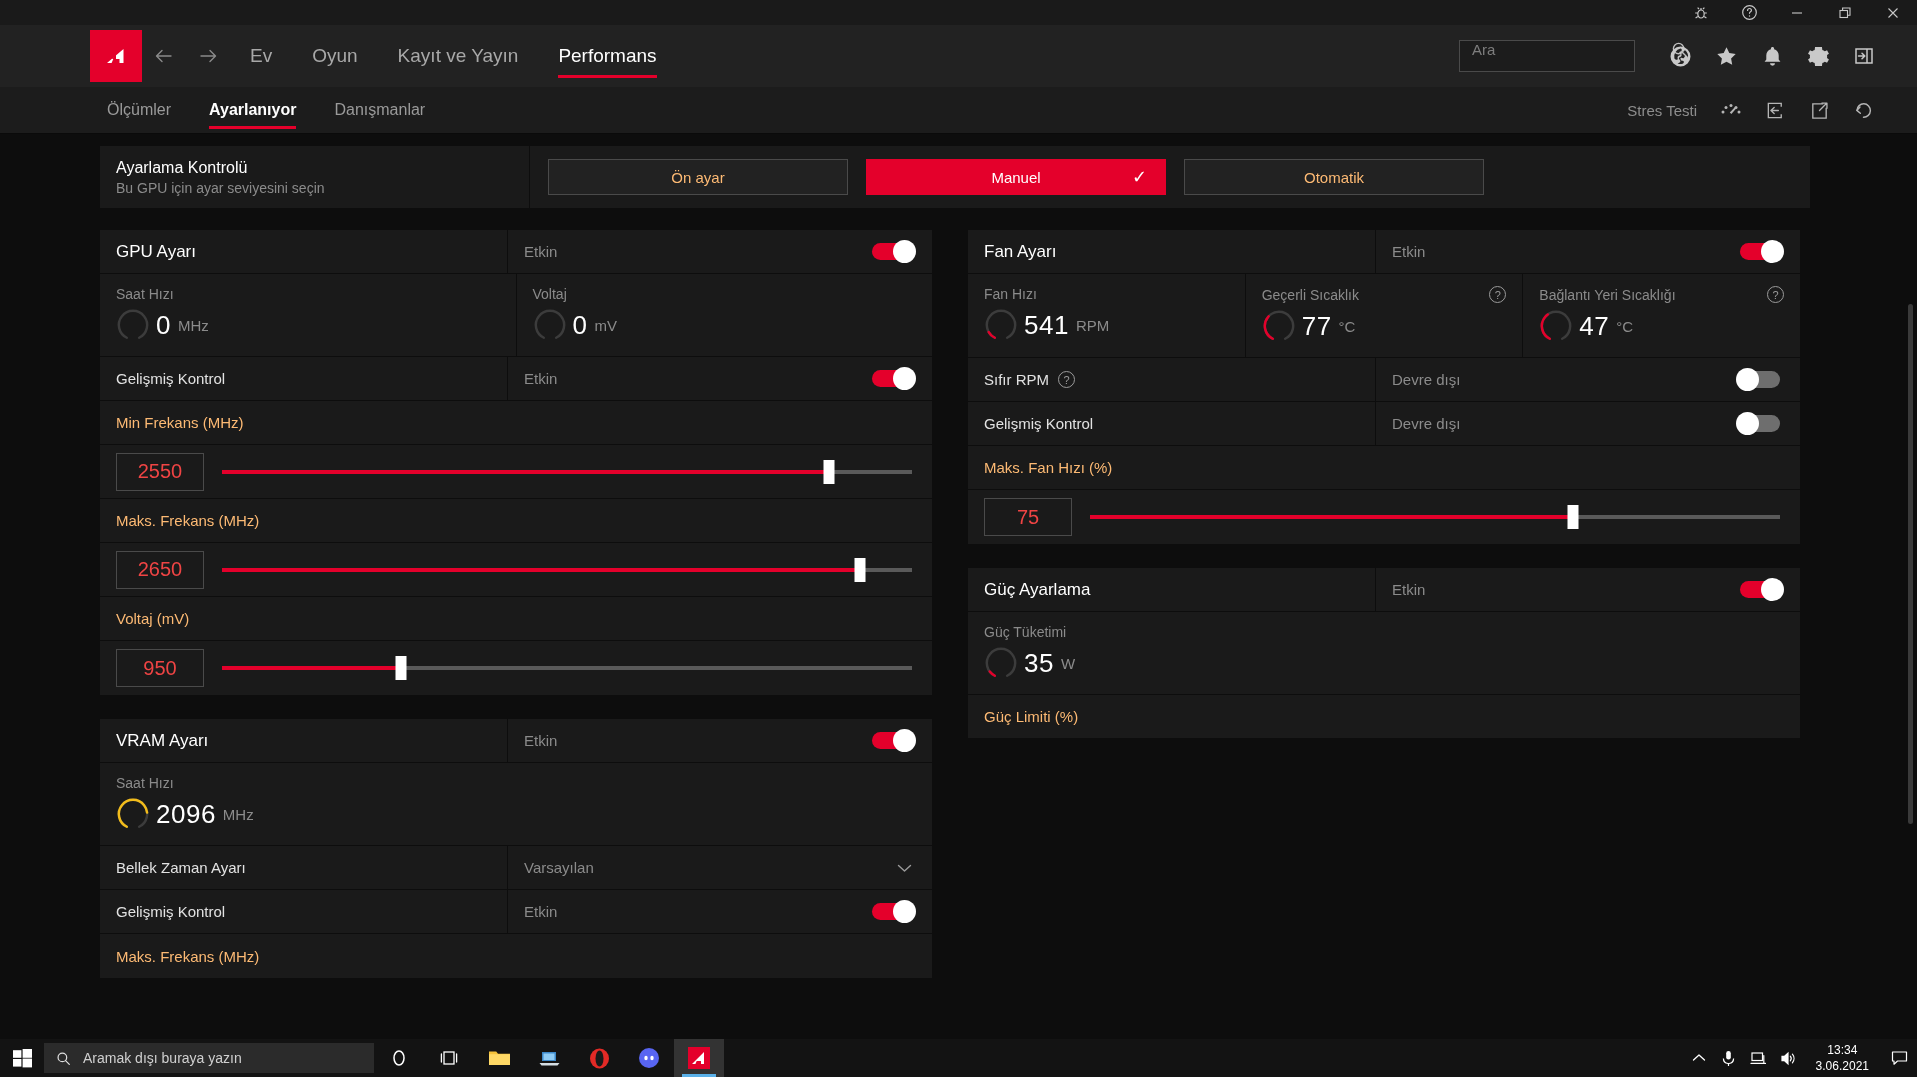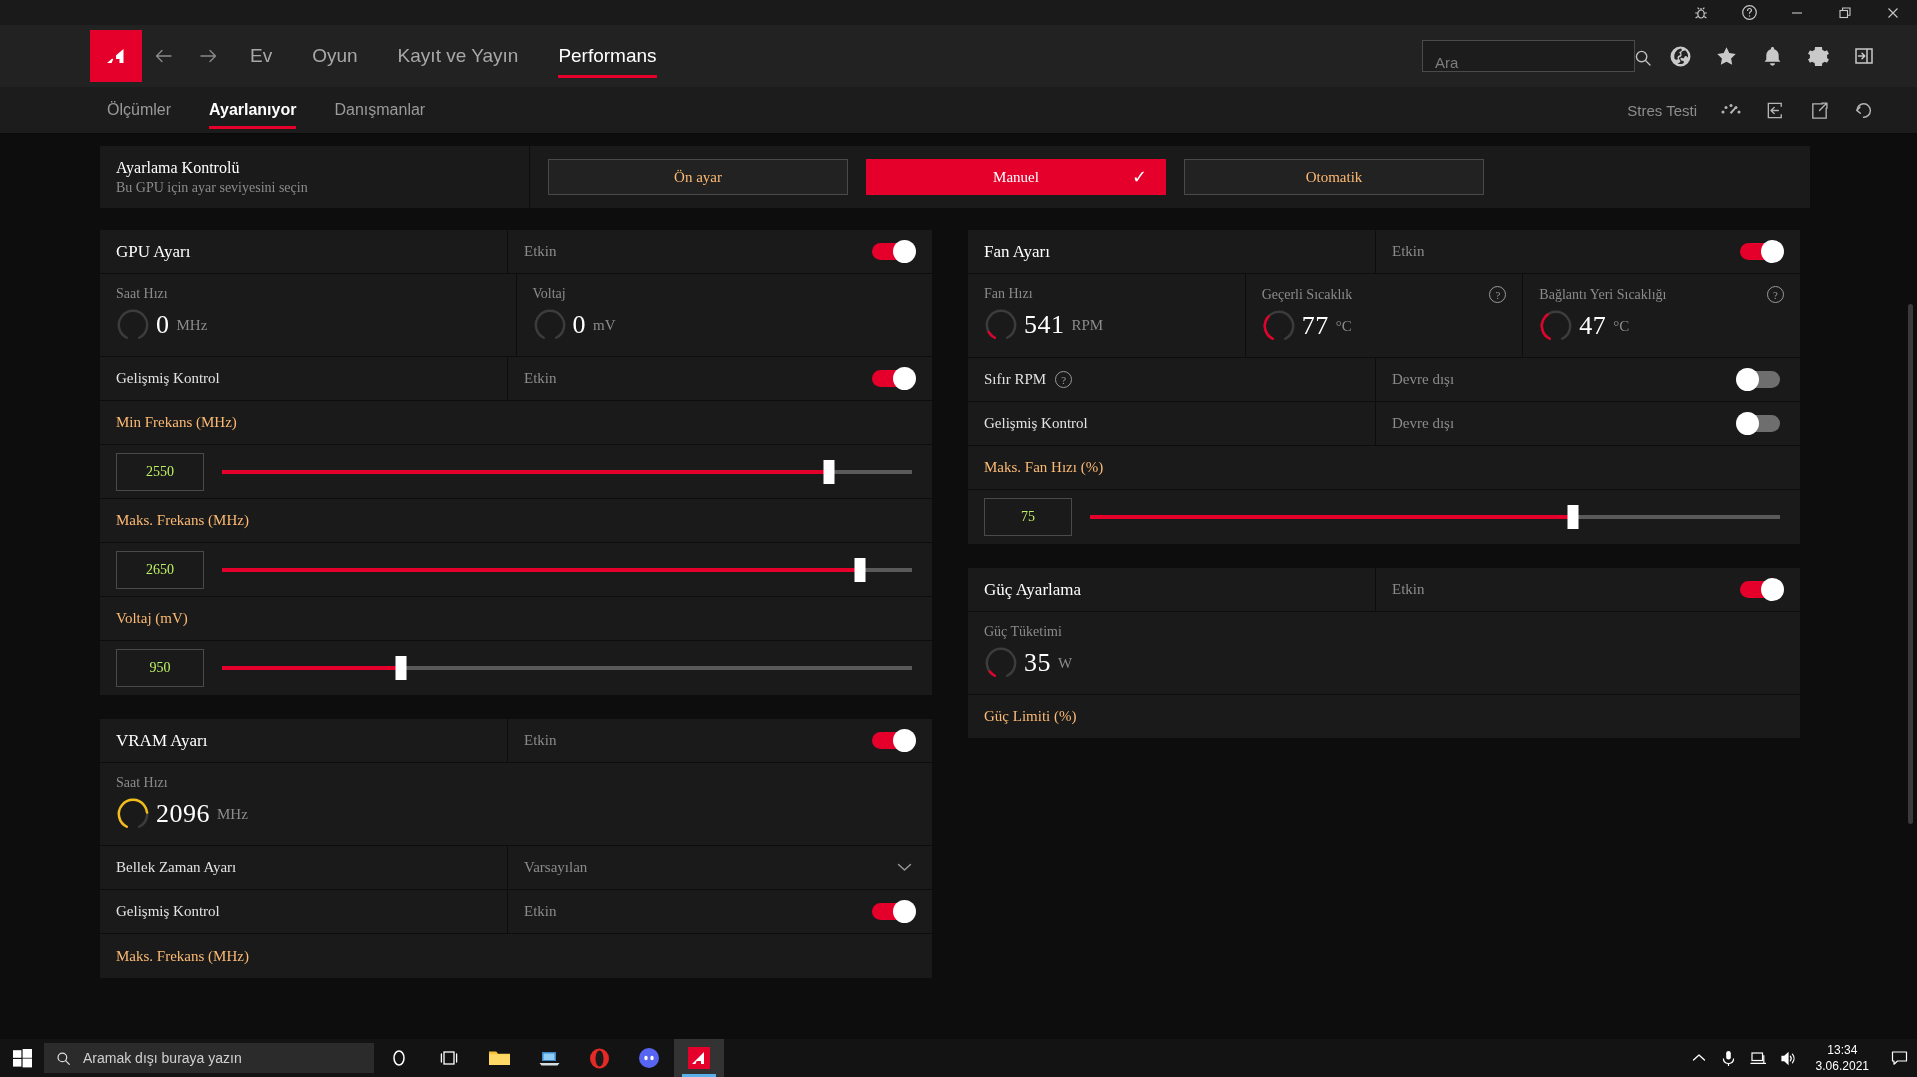--- a/index.html
+++ b/index.html
@@ -43,22 +43,22 @@
     position: relative; height: 62px; display: flex; align-items: center;
     padding: 0 20px; color: #a8a8a8; font-size: 19px; white-space: nowrap;
   }
   .nav-item.active { color: #ffffff; font-weight: normal; }
   .nav-item.active::after {
     content: ""; position: absolute; left: 20px; right: 20px; bottom: 9px;
     height: 3px; background: #e4002b;
   }
   .nav-spacer { flex: 1; }
   .searchbox {
-    width: 213px; height: 32px; border: 1px solid #4a4a4a; background: #1c1c1c;
-    display: flex; align-items: flex-end; padding: 0 8px 0 12px; margin-right: 22px;
+    width: 176px; height: 32px; border: 1px solid #4a4a4a; background: #1c1c1c;
+    display: flex; align-items: flex-start; padding: 0 8px 0 12px; margin-right: 22px;
   }
   .searchbox input {
     flex: 1; background: transparent; border: none; outline: none;
     color: #b8b8b8; font-size: 15px; font-family: "Liberation Sans", sans-serif;
   }
   .searchbox input::placeholder { color: #7d7d7d; }
   .nav-icon {
     width: 46px; height: 62px; display: flex; align-items: center; justify-content: center;
     color: #c9c9c9;
   }
@@ -84,21 +84,21 @@
   .stress-label { color: #8d8d8d; font-size: 15px; margin-right: 12px; }
   .sub-icon {
     width: 44px; height: 47px; display: flex; align-items: center; justify-content: center;
     color: #b5b5b5;
   }
   .sub-icon:last-child { margin-right: 32px; }
 
   
   .content {
     position: absolute; top: 134px; left: 0; width: 1917px; height: 905px;
-    background: #0d0d0d; overflow: hidden; font-family: Liberation Serif, serif;
+    background: #0d0d0d; overflow: hidden;
   }
   .scrollbar {
     position: absolute; right: 4px; top: 170px; width: 5px; height: 520px;
     background: #3a3a3a; border-radius: 3px;
   }
 
   
   .tuning-bar {
     position: absolute; left: 100px; top: 12px; width: 1710px; height: 62px;
     background: #1a1a1a; display: flex; align-items: center;
@@ -184,21 +184,21 @@
     align-items: center; justify-content: center; margin-left: 9px;
   }
 
   
   .slider-row {
     display: flex; align-items: center; height: 54px;
     padding: 0 20px 0 16px; border-bottom: 1px solid #0d0d0d;
   }
   .slider-val {
     width: 88px; height: 38px; border: 1px solid #4a4a4a; background: #1a1a1a;
-    color: #bef264; font-size: 14px;
+    color: #ef4444; font-size: 20px;
     display: flex; align-items: center; justify-content: center; flex: 0 0 88px;
   }
   .slider-track {
     position: relative; flex: 1; height: 4px; background: #5a5a5a; margin-left: 18px;
   }
   .slider-fill { position: absolute; left: 0; top: 0; height: 4px; background: #e4002b; }
   .slider-thumb {
     position: absolute; top: -10px; width: 11px; height: 24px; background: #ffffff;
     transform: translateX(-50%);
   }

